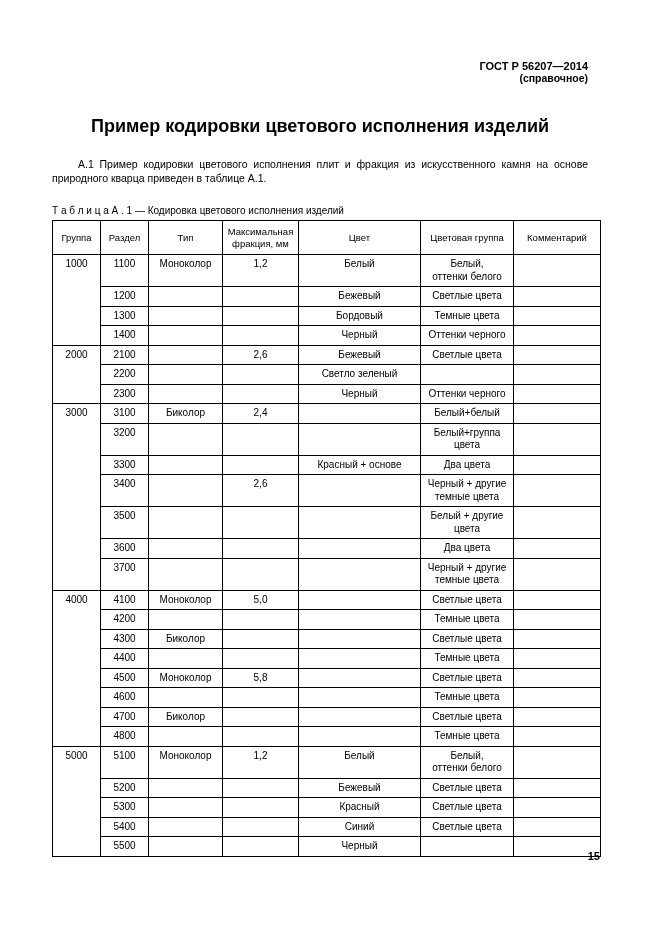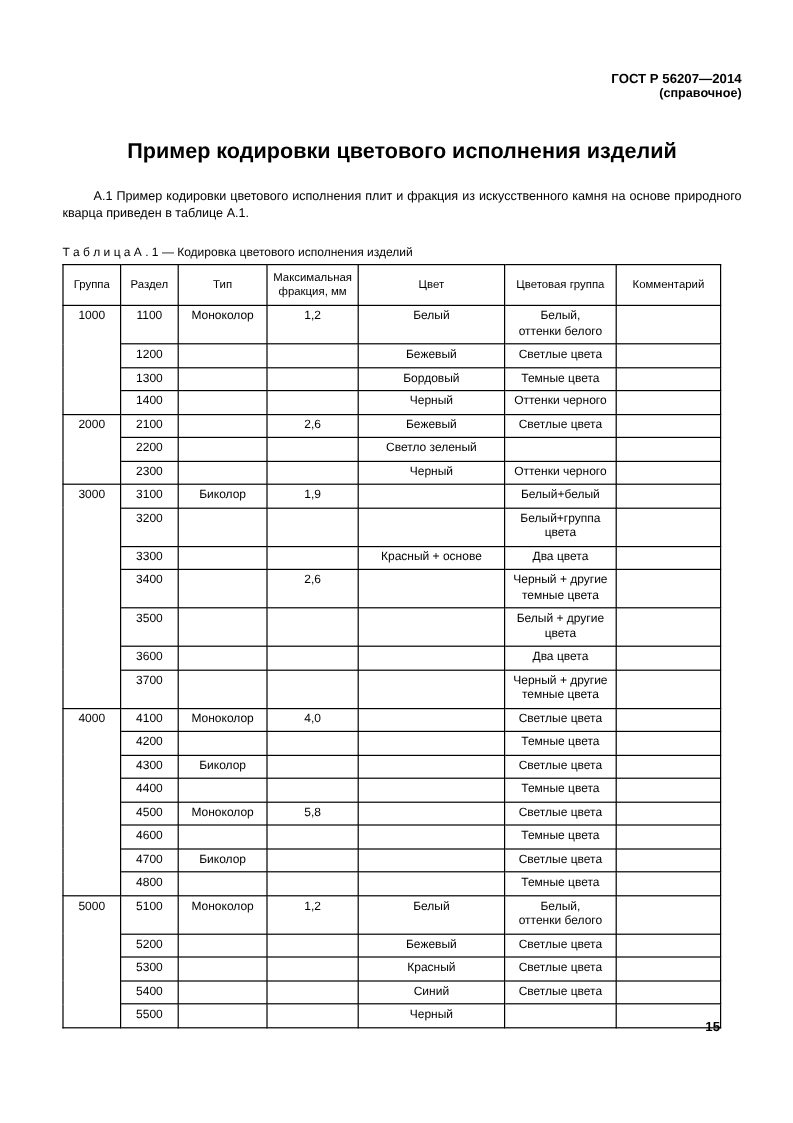--- a/index.html
+++ b/index.html
@@ -4,21 +4,21 @@
 <style>
   * { margin: 0; padding: 0; box-sizing: border-box; }
   html, body { background: #ffffff; }
   .page {
     width: 661px;
     height: 936px;
     background: #ffffff;
     color: #000000;
     font-family: "Liberation Sans", "DejaVu Sans", sans-serif;
     position: relative;
-    padding: 60px 43px 0 52px;
+    padding: 60px 73px 0 52px;
     overflow: hidden;
   }
   .doc-number {
     text-align: right;
     font-weight: bold;
     font-size: 11px;
   }
   .appendix-label {
     margin-top: 16px;
     text-align: center;
@@ -177,21 +177,21 @@
           <td></td>
           <td></td>
           <td>Черный</td>
           <td>Оттенки черного</td>
           <td></td>
         </tr>
         <tr>
           <td rowspan="7" class="group-cell">3000</td>
           <td>3100</td>
           <td>Биколор</td>
-          <td>1,9</td>
+          <td>2,4</td>
           <td></td>
           <td>Белый+белый</td>
           <td></td>
         </tr>
         <tr>
           <td>3200</td>
           <td></td>
           <td></td>
           <td></td>
           <td>Белый+группа
@@ -238,21 +238,21 @@
           <td></td>
           <td></td>
           <td>Черный + другие
 темные цвета</td>
           <td></td>
         </tr>
         <tr>
           <td rowspan="8" class="group-cell">4000</td>
           <td>4100</td>
           <td>Моноколор</td>
-          <td>4,0</td>
+          <td>5,0</td>
           <td></td>
           <td>Светлые цвета</td>
           <td></td>
         </tr>
         <tr>
           <td>4200</td>
           <td></td>
           <td></td>
           <td></td>
           <td>Темные цвета</td>

